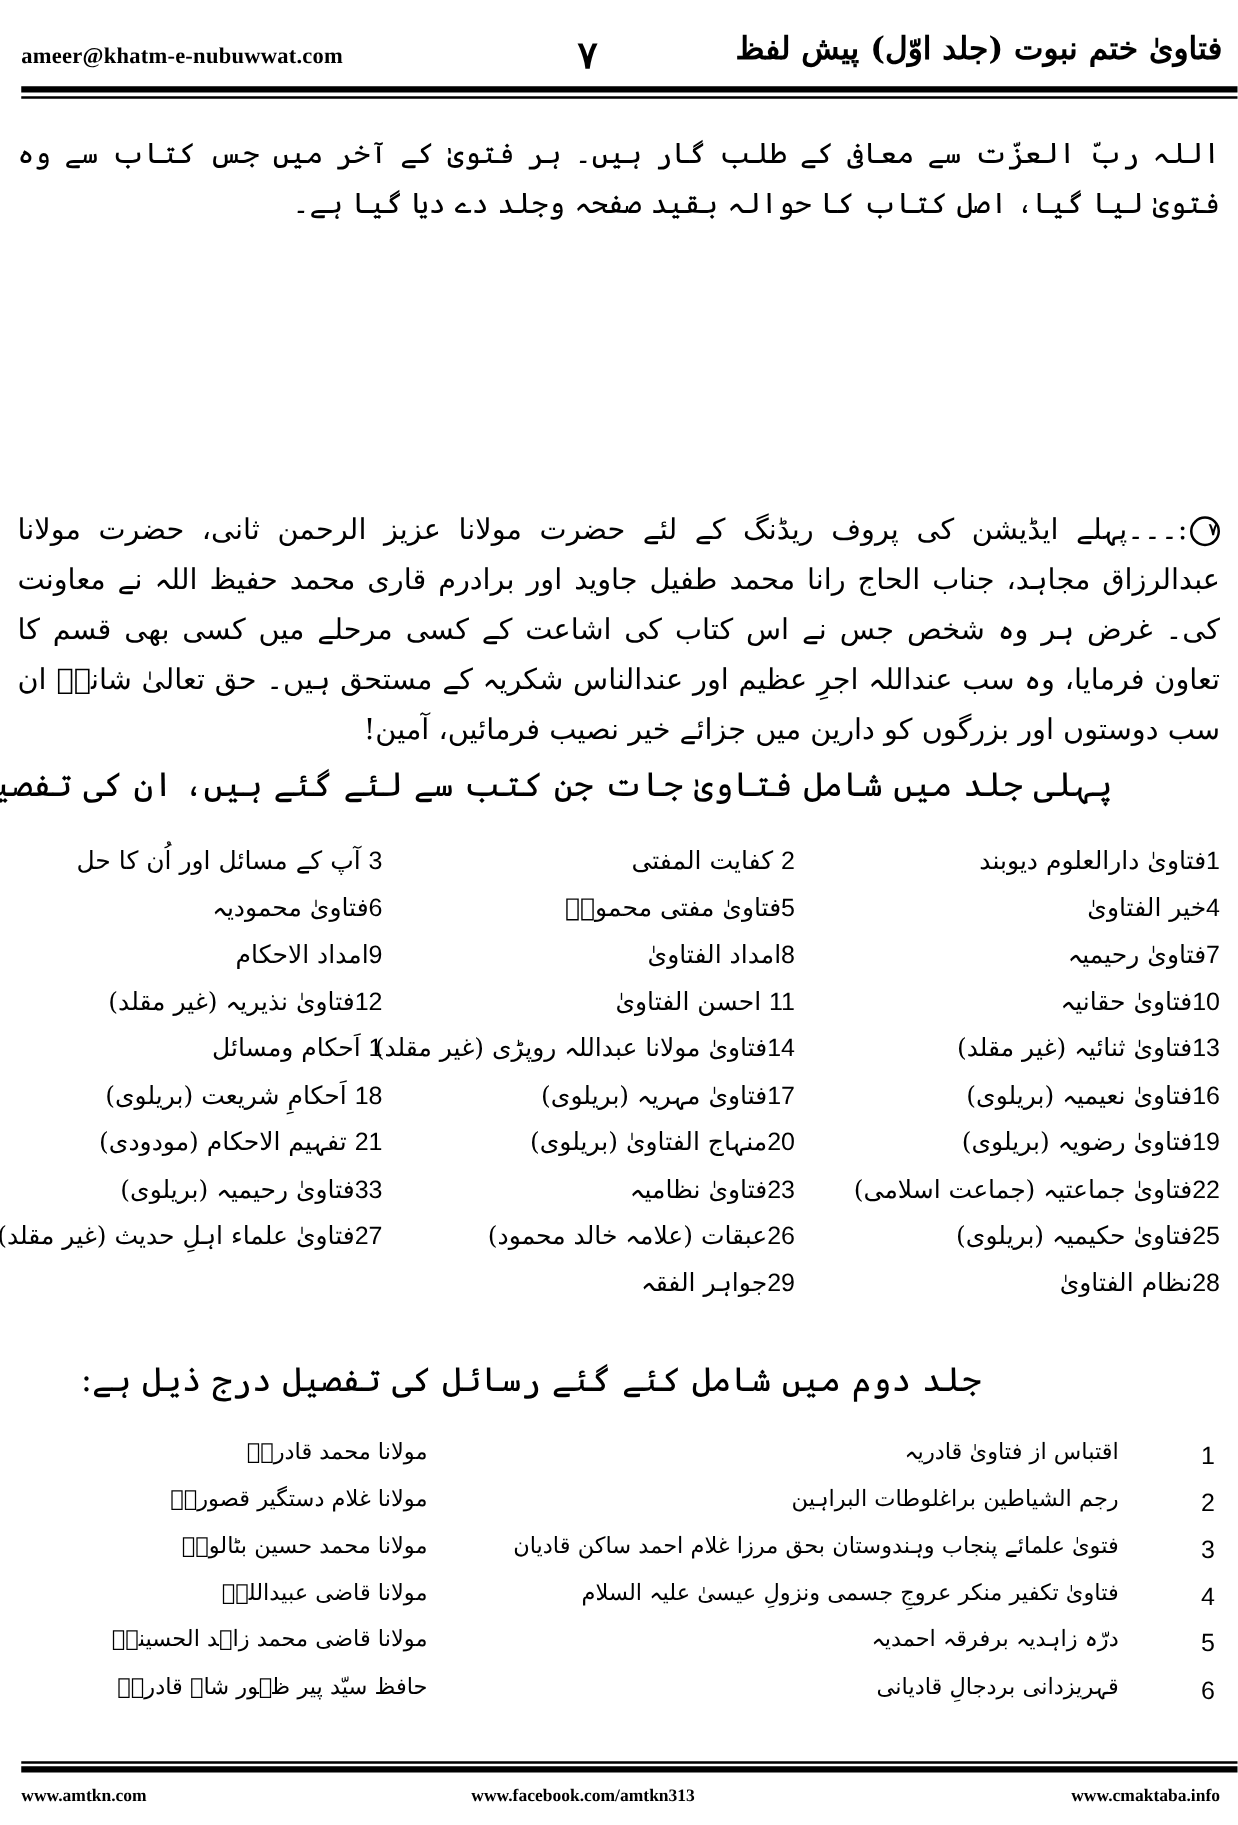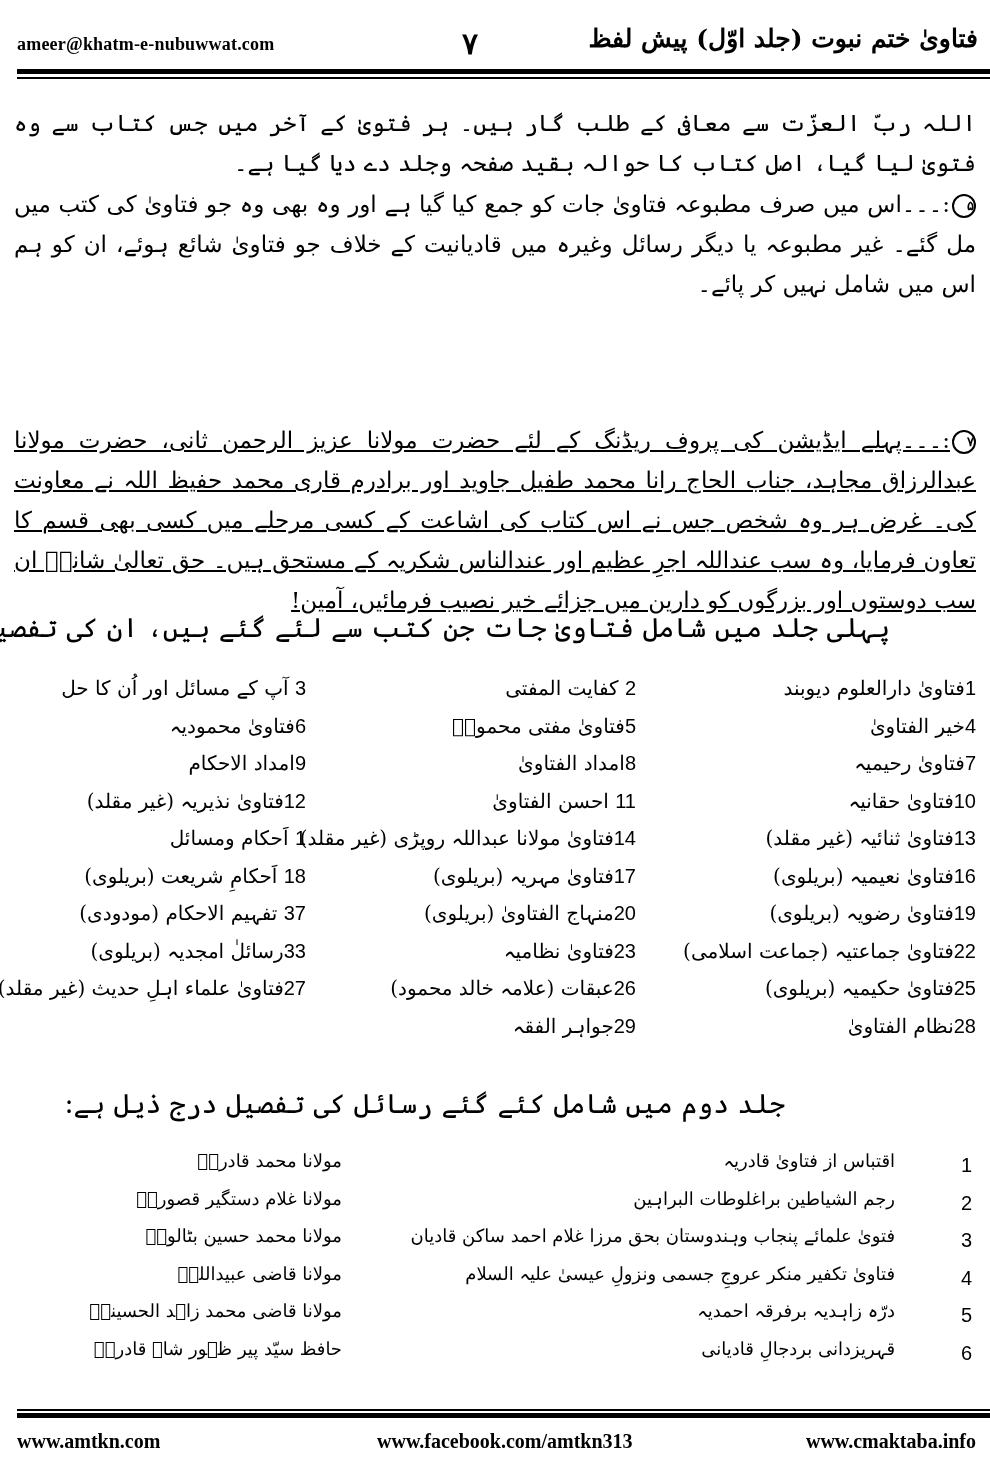--- a/index.html
+++ b/index.html
@@ -27,21 +27,21 @@
   .book .num { font-family: "Liberation Sans", sans-serif; font-size: 20px; }
 
   
   .rasail { position: absolute; left: 0; right: 0; top: 1148px; }
   .rrow { position: relative; height: 37.6px; }
   .rnum { position: absolute; right: 18px; top: 6px; font-family: "Liberation Sans", sans-serif; font-size: 20px; }
   .rtitle { position: absolute; right: 95px; top: 2px; direction: rtl; font-family: "DejaVu Serif", serif; font-size: 18px; white-space: nowrap; }
   .rauthor { position: absolute; right: 648px; top: 2px; direction: rtl; font-family: "DejaVu Serif", serif; font-size: 18px; white-space: nowrap; }
 
   
-  .ftr { position: absolute; left: 17px; right: 0; top: 1430px; height: 24px; font-family: "Liberation Serif", serif; font-weight: bold; font-size: 20px; }
+  .ftr { position: absolute; left: 17px; right: 0; top: 1430px; height: 24px; font-family: "Liberation Serif", serif; font-weight: bold; font-size: 14px; }
   .ftr-left { position: absolute; left: 0; top: 0; }
   .ftr-mid { position: absolute; left: 360px; top: 0; }
   .ftr-right { position: absolute; right: 14px; top: 0; }
 </style>
 </head>
 <body>
 
 <div class="page">
 
   <div class="hdr">
@@ -49,26 +49,23 @@
     <span class="hdr-page">۷</span>
     <span class="hdr-title">فتاویٰ ختم نبوت (جلد اوّل) پیش لفظ</span>
   </div>
   <div class="rule-thick" style="top:69px;height:5px;"></div>
   <div class="rule-thin" style="top:77px;height:2px;"></div>
 
   <div class="para urdu" style="top:103px;">
     <span>اللہ ربّ العزّت سے معافی کے طلب گار ہیں۔ ہر فتویٰ کے آخر میں جس کتاب سے وہ فتویٰ لیا گیا، اصل کتاب کا حوالہ بقید صفحہ وجلد دے دیا گیا ہے۔</span>
   </div>
 
-  <div class="para urdu" style="top:184px;">
-    <span class="circ">۵</span><span>:۔۔۔اس میں صرف مطبوعہ فتاویٰ جات کو جمع کیا گیا ہے اور وہ بھی وہ جو فتاویٰ کی کتب میں مل گئے۔ غیر مطبوعہ یا دیگر رسائل وغیرہ میں قادیانیت کے خلاف جو فتاویٰ شائع ہوئے، ان کو ہم اس میں شامل نہیں کر پائے۔</span>
-  </div>
 
 
-  <div class="para urdu" style="top:420px;text-decoration:underline;">
+  <div class="para urdu" style="top:404px;">
     <span class="circ">۷</span><span>:۔۔۔پہلے ایڈیشن کی پروف ریڈنگ کے لئے حضرت مولانا عزیز الرحمن ثانی، حضرت مولانا عبدالرزاق مجاہد، جناب الحاج رانا محمد طفیل جاوید اور برادرم قاری محمد حفیظ اللہ نے معاونت کی۔ غرض ہر وہ شخص جس نے اس کتاب کی اشاعت کے کسی مرحلے میں کسی بھی قسم کا تعاون فرمایا، وہ سب عنداللہ اجرِ عظیم اور عندالناس شکریہ کے مستحق ہیں۔ حق تعالیٰ شانہٗ ان سب دوستوں اور بزرگوں کو دارین میں جزائے خیر نصیب فرمائیں، آمین!</span>
   </div>
 
   <div class="heading" style="right:100px;top:612px;">پہلی جلد میں شامل فتاویٰ جات جن کتب سے لئے گئے ہیں، ان کی تفصیل درج ذیل ہے:</div>
 
   <div class="books" id="books">
       <div class="book"><span class="num">1</span><span>فتاویٰ دارالعلوم دیوبند</span></div>
       <div class="book"><span class="num">2</span><span> کفایت المفتی</span></div>
       <div class="book"><span class="num">3</span><span> آپ کے مسائل اور اُن کا حل</span></div>
       <div class="book"><span class="num">4</span><span>خیر الفتاویٰ</span></div>
@@ -81,24 +78,24 @@
       <div class="book"><span class="num">11</span><span> احسن الفتاویٰ</span></div>
       <div class="book"><span class="num">12</span><span>فتاویٰ نذیریہ (غیر مقلد)</span></div>
       <div class="book"><span class="num">13</span><span>فتاویٰ ثنائیہ (غیر مقلد)</span></div>
       <div class="book"><span class="num">14</span><span>فتاویٰ مولانا عبداللہ روپڑی (غیر مقلد)</span></div>
       <div class="book"><span class="num">1</span><span> اَحکام ومسائل</span></div>
       <div class="book"><span class="num">16</span><span>فتاویٰ نعیمیہ (بریلوی)</span></div>
       <div class="book"><span class="num">17</span><span>فتاویٰ مہریہ (بریلوی)</span></div>
       <div class="book"><span class="num">18</span><span> اَحکامِ شریعت (بریلوی)</span></div>
       <div class="book"><span class="num">19</span><span>فتاویٰ رضویہ (بریلوی)</span></div>
       <div class="book"><span class="num">20</span><span>منہاج الفتاویٰ (بریلوی)</span></div>
-      <div class="book"><span class="num">37</span><span>  تفہیم الاحکام (مودودی)</span></div>
+      <div class="book"><span class="num">21</span><span>  تفہیم الاحکام (مودودی)</span></div>
       <div class="book"><span class="num">22</span><span>فتاویٰ جماعتیہ (جماعت اسلامی)</span></div>
       <div class="book"><span class="num">23</span><span>فتاویٰ نظامیہ</span></div>
-      <div class="book"><span class="num">33</span><span>رسائلٰ امجدیہ (بریلوی)</span></div>
+      <div class="book"><span class="num">33</span><span>فتاویٰ رحیمیہ (بریلوی)</span></div>
       <div class="book"><span class="num">25</span><span>فتاویٰ حکیمیہ (بریلوی)</span></div>
       <div class="book"><span class="num">26</span><span>عبقات (علامہ خالد محمود)</span></div>
       <div class="book"><span class="num">27</span><span>فتاویٰ علماء اہلِ حدیث (غیر مقلد)</span></div>
       <div class="book"><span class="num">28</span><span>نظام الفتاویٰ</span></div>
       <div class="book"><span class="num">29</span><span>جواہر الفقہ</span></div>
     </div>
 
   <div class="heading" style="right:205px;top:1088px;">جلد دوم میں شامل کئے گئے رسائل کی تفصیل درج ذیل ہے:</div>
 
   <div class="rasail" id="rasail">

